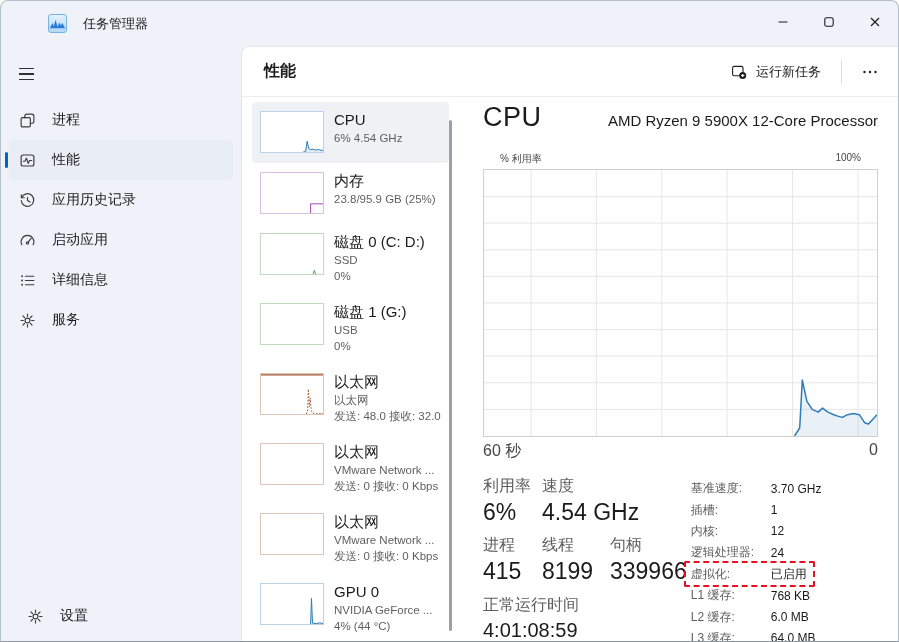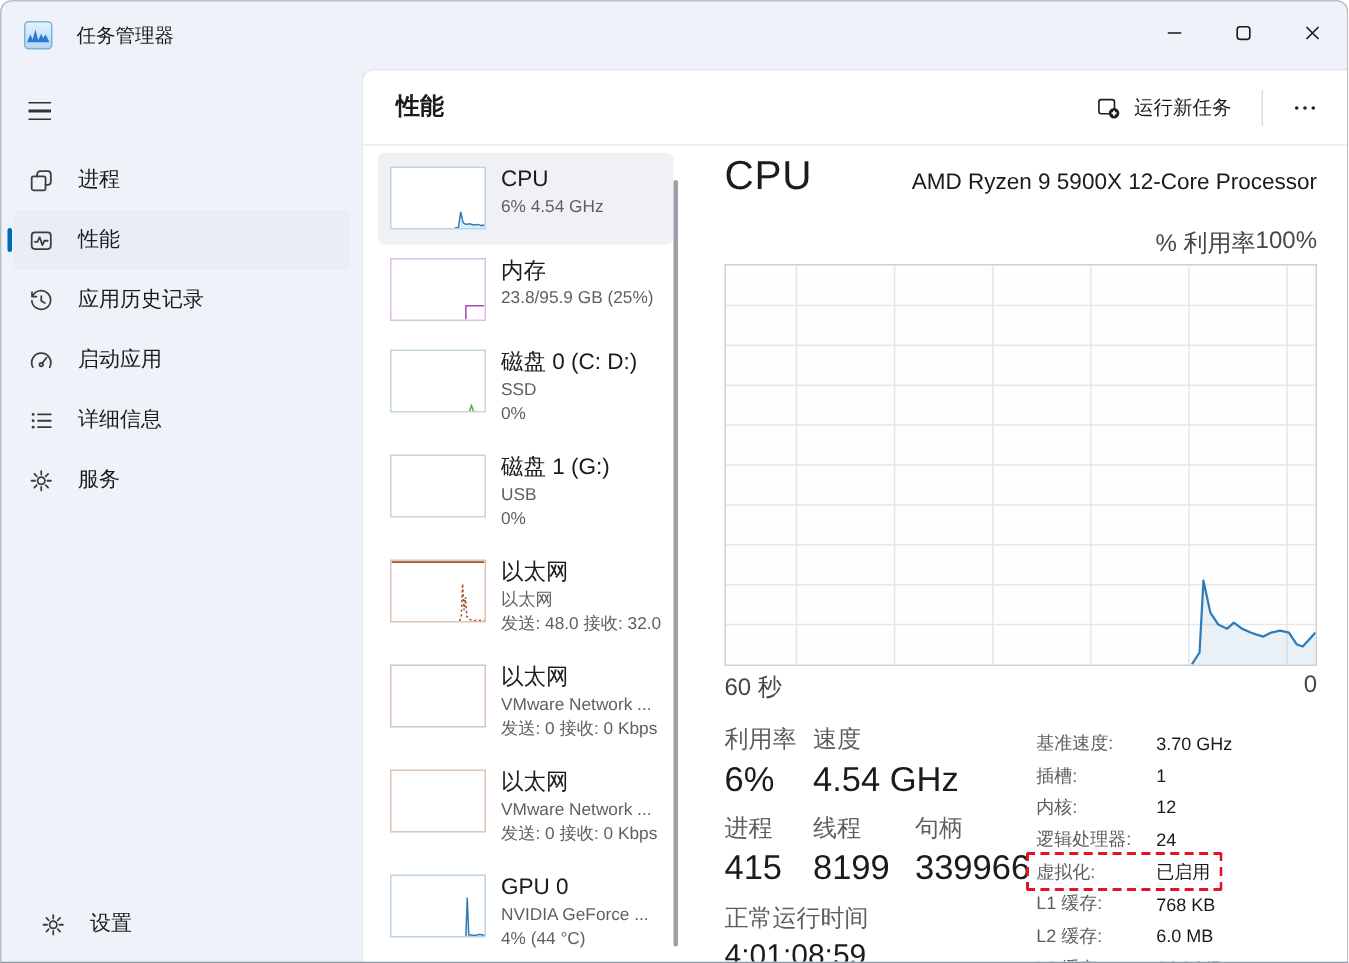--- a/index.html
+++ b/index.html
@@ -2,21 +2,21 @@
 <html style="--accent: #0067c0; --annotation-red: #e81123;"><head>
 <meta charset="utf-8">
 <style>
   * { box-sizing: border-box; margin: 0; padding: 0; }
   body { margin: 0; background: #fff; font-family: "Liberation Sans", sans-serif; color: #1b1b1b; }
   .window { position: relative; width: 899px; height: 642px; background: #eff3f9;
             border: 1px solid #b6bec7; border-bottom-color: #8e979e;
             border-radius: 8px 8px 0 0; overflow: hidden; }
 
   
-  .titlebar { height: 45px; display: flex; align-items: center; padding-left: 15px; }
+  .titlebar { height: 45px; display: flex; align-items: center; padding-left: 15px; margin-left: 32px; }
   .app-icon { width: 19px; height: 19px; border-radius: 3px; border: 1px solid #7ab3df;
               background: linear-gradient(#e3f1fc, #b3d8f3); overflow: hidden; }
   .app-icon svg { display: block; width: 100%; height: 100%; }
   .tb-title { font-size: 13px; margin-left: 16px; }
   .controls { position: absolute; right: 0; top: 0; height: 42px; display: flex; }
   .ctrl { width: 46px; height: 42px; display: flex; align-items: center; justify-content: center; cursor: default; }
   .ctrl svg { width: 12px; height: 12px; stroke: #1a1a1a; fill: none; stroke-width: 1.1; }
 
   
   .sidebar { position: absolute; top: 45px; left: 0; bottom: 0; width: 240px; }
@@ -62,21 +62,21 @@
   .pi-title { font-size: 15px; line-height: 1.25; white-space: nowrap; }
   .pi-line { font-size: 11.5px; color: #5f5f5f; line-height: 1.4; white-space: nowrap; overflow: hidden; }
   .scrollbar { position: absolute; left: 207px; top: 73px; width: 3px; height: 511px;
                background: #9aa0a6; border-radius: 2px; }
 
   
   .detail { position: absolute; left: 241px; top: 55px; width: 395px; }
   .d-head { display: flex; align-items: baseline; justify-content: space-between; height: 44px; }
   .d-name { font-size: 27px; font-weight: 400; letter-spacing: .5px; }
   .d-proc { font-size: 15px; }
-  .axis-top { display: flex; justify-content: flex-end; font-size: 16px; color: #464646; margin: 6px 0 3px; }
+  .axis-top { display: flex; justify-content: space-between; font-size: 10px; color: #464646; margin: 6px 17px 3px; }
   .chart-box { border: 1px solid #d0d0d0; background: #fefefe; }
   .chart-box svg { display: block; }
   .axis-bottom { display: flex; justify-content: space-between; font-size: 16px; color: #464646; margin-top: 4px; }
 
   .stats { display: flex; margin-top: 14px; }
   .stats-left { flex: 1; }
   .stat-row { display: flex; margin-bottom: 10px; }
   .stat-cell { padding-right: 4px; }
   .stat-label { font-size: 16px; color: #5e5e5e; margin-bottom: 3px; white-space: nowrap; }
   .stat-value { font-size: 23px; font-weight: 300; line-height: 1.1; white-space: nowrap; }

